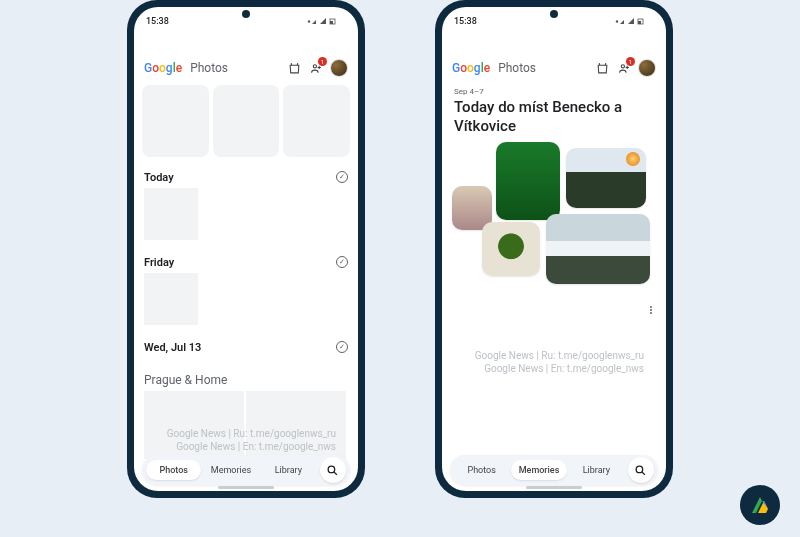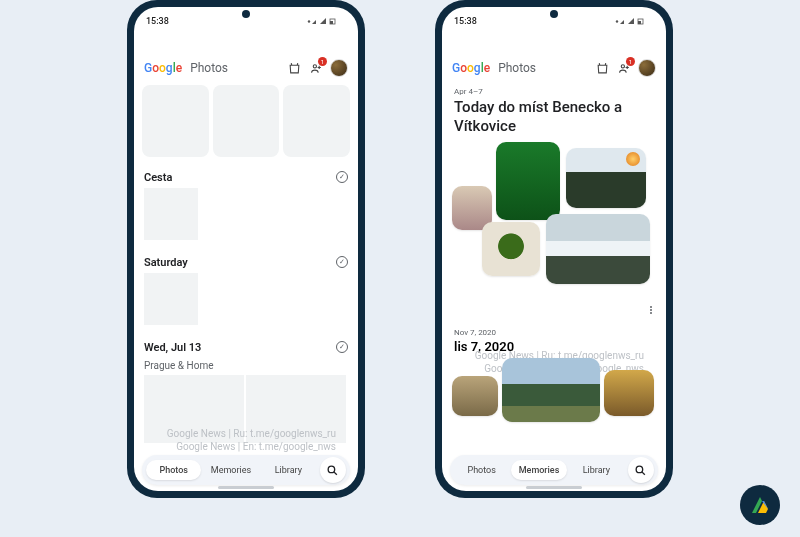--- a/index.html
+++ b/index.html
@@ -81,21 +81,21 @@
   }
   .content { flex:1; overflow:hidden; position:relative; }
   
   .memories-row { display:flex; gap:4px; padding: 2px 8px 6px 8px; }
   .memory-card { flex:1; height:72px; background:#f1f3f4; border-radius:8px; }
   .section {
     padding: 8px 10px 2px 10px;
     display:flex; justify-content:space-between; align-items:flex-start;
   }
   .section-title { font-size:11px; font-weight:600; color:#202124; }
-  .section-sub { font-size:10px; color:#5f6368; margin-top:6px; }
+  .section-sub { font-size:12px; color:#5f6368; margin-top:19px; }
   .check-circle {
     width:12px; height:12px; border:1px solid #5f6368; border-radius:50%;
     display:flex; align-items:center; justify-content:center; font-size:7px; color:#5f6368;
   }
   .thumb-row { display:flex; gap:2px; padding: 2px 0 8px 10px; }
   .thumb { width:54px; height:52px; background:#f1f3f4; }
   .watermark {
     position:absolute; right:22px; font-size:10px; color:#bdc1c6; text-align:right; line-height:1.3;
   }
   
@@ -192,31 +192,31 @@
 
       <div class="content">
         <div class="memories-row">
           <div class="memory-card"></div>
           <div class="memory-card"></div>
           <div class="memory-card"></div>
         </div>
 
         <div class="section">
           <div>
-            <div class="section-title">Cesta</div>
+            <div class="section-title">Today</div>
           </div>
           <div class="check-circle">✓</div>
         </div>
         <div class="thumb-row">
           <div class="thumb"></div>
         </div>
 
         <div class="section">
           <div>
-            <div class="section-title">Saturday</div>
+            <div class="section-title">Friday</div>
           </div>
           <div class="check-circle">✓</div>
         </div>
         <div class="thumb-row">
           <div class="thumb"></div>
         </div>
 
         <div class="section">
           <div>
             <div class="section-title">Wed, Jul 13</div>
@@ -281,21 +281,21 @@
               <circle cx="9" cy="8" r="3"></circle>
               <path d="M3 20c0-3 3-5 6-5s6 2 6 5"></path>
               <path d="M17 7v6M14 10h6"></path>
             </svg>
           <div class="badge">1</div>
         </div>
         <div class="avatar"></div>
       </div>
 
       <div class="content">
-        <div class="date-range">Apr 4–7</div>
+        <div class="date-range">Sep 4–7</div>
         <div class="collage-title">Today do míst Benecko a Vítkovice</div>
 
         <div class="collage">
           <div class="c-img" style="left:44px;top:0;width:64px;height:78px;background:linear-gradient(#1a7a2a,#0d5218);"></div>
           <div class="c-img" style="left:114px;top:6px;width:80px;height:60px;background:linear-gradient(180deg,#dfe8ee 40%,#2a3b2a 40%);">
             <div style="position:absolute;right:6px;top:4px;width:14px;height:14px;border-radius:50%;background:radial-gradient(circle,#ffcf6a,#e07a1a)"></div>
           </div>
           <div class="c-img" style="left:0px;top:44px;width:40px;height:44px;background:linear-gradient(#d9c9b4,#a88);"></div>
           <div class="c-img" style="left:30px;top:80px;width:58px;height:54px;background:radial-gradient(circle at 50% 45%,#3a6b1a 30%,#e8e2d4 32%);"></div>
           <div class="c-img" style="left:94px;top:72px;width:104px;height:70px;background:linear-gradient(180deg,#c9d6dc 38%,#eef3f6 38% 60%,#3b4a3b 60%);"></div>
@@ -304,29 +304,20 @@
               <span></span>
               <span></span>
             </div>
         </div>
 
         <div class="watermark" style="top:266px">
           <div>Google News | Ru: t.me/googlenws_ru</div>
           <div>Google News | En: t.me/google_nws</div>
         </div>
 
-        <div class="sec2">
-          <div class="sec2-date">Nov 7, 2020</div>
-          <div class="sec2-title">lis 7, 2020</div>
-          <div class="collage2">
-            <div class="c-img" style="left:0;top:18px;width:46px;height:40px;background:linear-gradient(#b9a47a,#7a6a48);"></div>
-            <div class="c-img" style="left:50px;top:0;width:98px;height:64px;background:linear-gradient(180deg,#a8c4da 40%,#3a5a3a 40% 75%,#6b7a4a 75%);"></div>
-            <div class="c-img" style="left:152px;top:12px;width:50px;height:46px;background:linear-gradient(#d2a84a,#7a5a2a);"></div>
-          </div>
-        </div>
 
         <div class="bottom-bar">
           <div class="nav-item">Photos</div>
           <div class="nav-item active">Memories</div>
           <div class="nav-item">Library</div>
           <div class="search-fab">
             <svg width="13" height="13" viewBox="0 0 24 24" fill="none" stroke="#202124" stroke-width="2.5">
                 <circle cx="10" cy="10" r="6"></circle>
                 <path d="M20 20l-5-5"></path>
               </svg>

